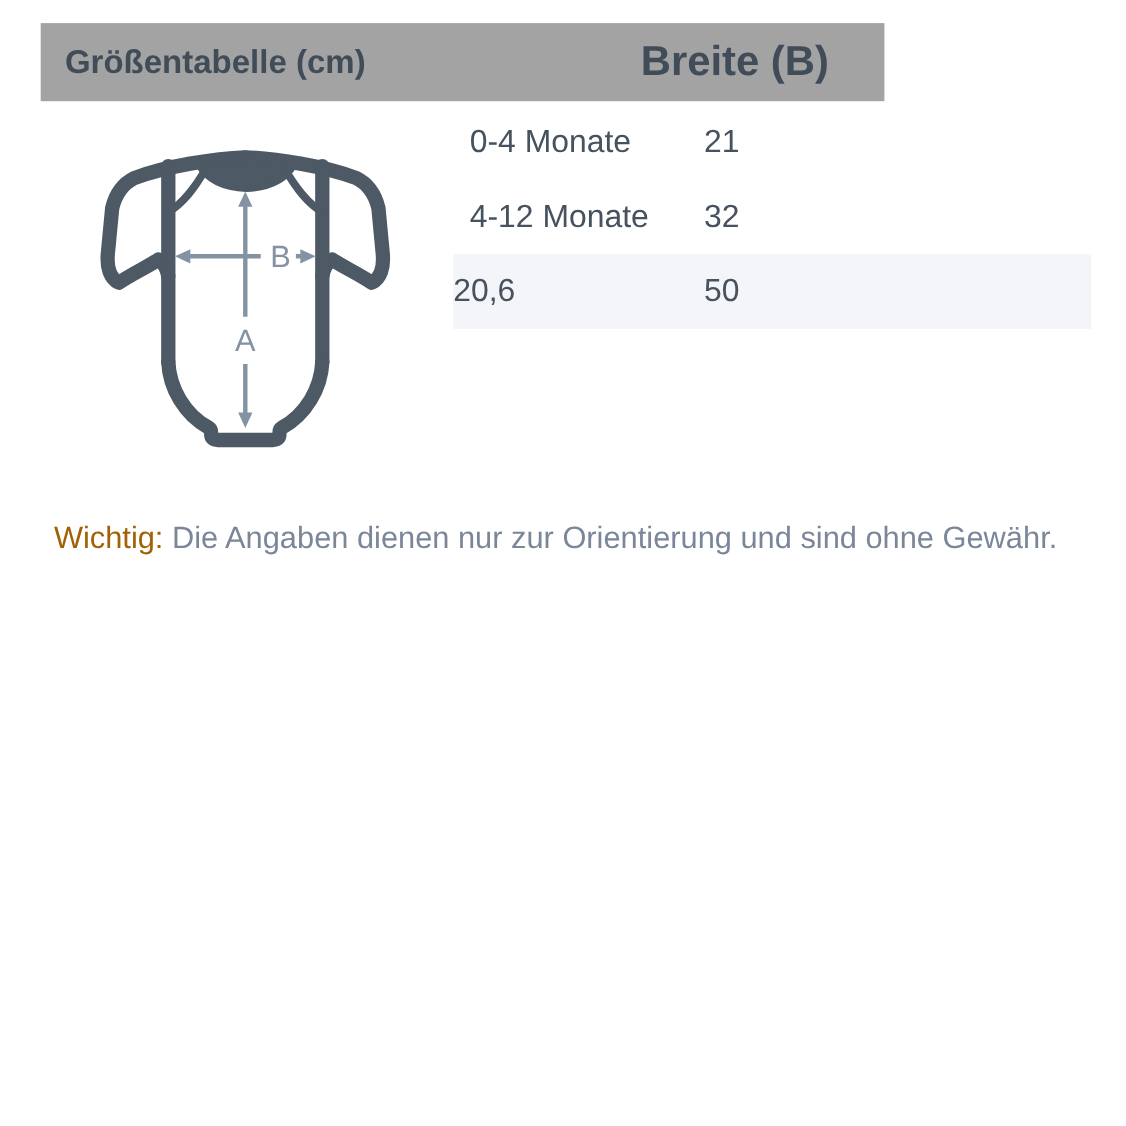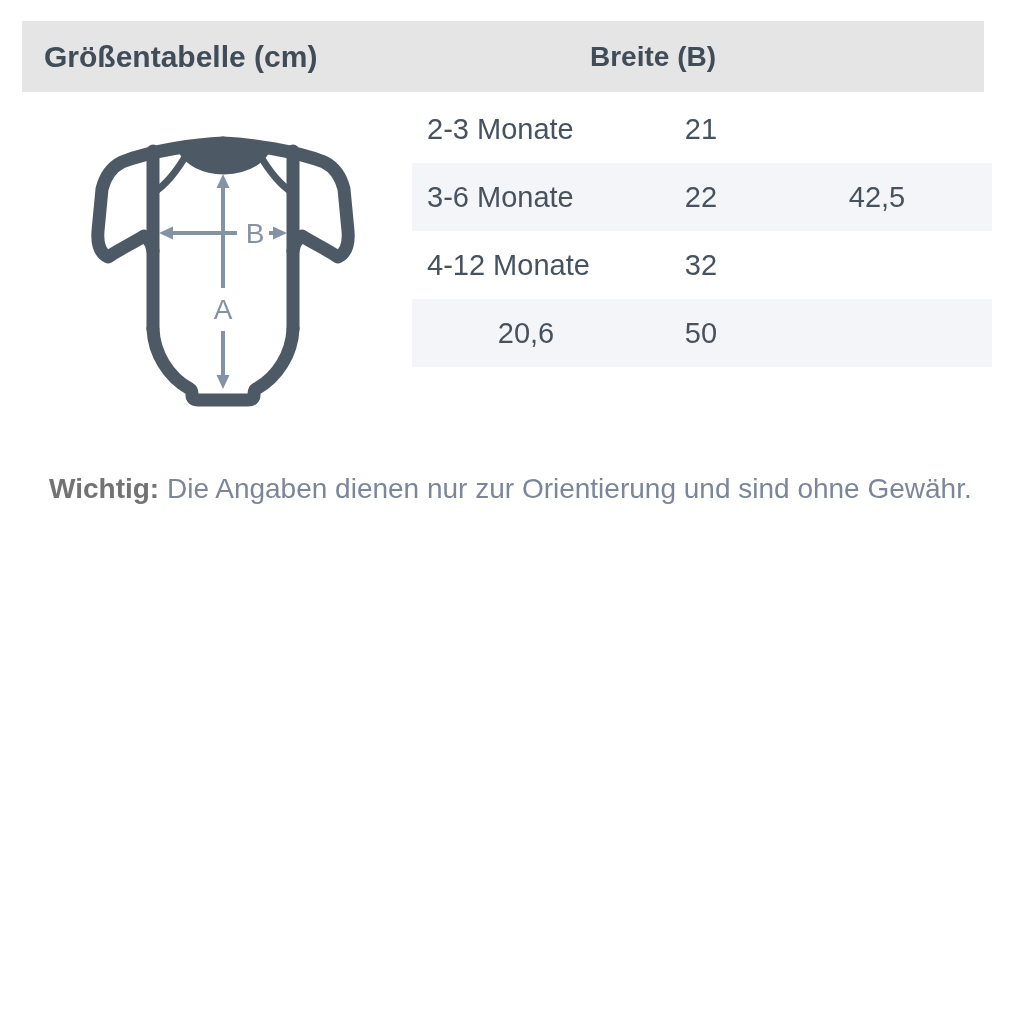--- a/index.html
+++ b/index.html
@@ -5,75 +5,70 @@
   html,body{margin:0;padding:0;}
   body{
     width:1024px;height:1024px;background:#ffffff;
     font-family:"Liberation Sans","DejaVu Sans",sans-serif;
     -webkit-font-smoothing:antialiased;
   }
   .canvas{position:relative;width:1024px;height:1024px;overflow:hidden;}
 
   
   .header{
-    position:absolute;left:22px;top:21px;width:962px;height:71px;
-    background:#e5e5e5;
+    position:absolute;left:37px;top:21px;width:767px;height:71px;
+    background:#a3a3a3;
   }
   .header .title{
     position:absolute;left:22px;top:0;height:71px;line-height:71px;
     font-size:30px;font-weight:bold;color:#414c59;white-space:nowrap;
   }
   .header .colhead{
     position:absolute;top:0;height:71px;line-height:71px;
-    font-size:28px;font-weight:bold;color:#414c59;white-space:nowrap;
+    font-size:38px;font-weight:bold;color:#414c59;white-space:nowrap;
     transform:translateX(-50%);
   }
   .colhead.breite{left:631px;}
   .colhead.hoehe{left:804px;}
 
   
   .size-table{position:absolute;left:412px;top:95px;width:580px;}
   .size-row{
     display:grid;grid-template-columns:228px 122px 230px;
     height:68px;align-items:center;
     font-size:29px;color:#47525f;
   }
   .size-row.striped{background:#f4f5f8;}
   .size-row .cell-label{padding-left:15px;white-space:nowrap;}
-  .size-row .cell-val{text-align:center;}
+  .size-row .cell-val{text-align:left;}
 
   
   .diagram{position:absolute;left:80px;top:125px;width:288px;height:288px;}
 
   
   .note{
     position:absolute;left:49px;top:441px;width:930px;
     font-size:28px;line-height:39px;color:#7b8799;
   }
-  .note .lead{font-weight:bold;color:#737373;}
+  .note .lead{font-weight:normal;color:#a16207;}
 </style>
 </head>
 <body>
 
 <div class="canvas">
 
   <div class="header">
     <div class="title">Größentabelle (cm)</div>
     <div class="colhead breite">Breite (B)</div>
   </div>
 
   <div class="size-table">
     <div class="size-row">
-      <span class="cell-label">2-3 Monate</span>
+      <span class="cell-label">0-4 Monate</span>
       <span class="cell-val">21</span>
-    </div>
-    <div class="size-row striped">
-      <span class="cell-label">3-6 Monate</span>
-      <span class="cell-val">22</span>
-      <span class="cell-val">42,5</span>
     </div>
     <div class="size-row">
       <span class="cell-label">4-12 Monate</span>
       <span class="cell-val">32</span>
     </div>
     <div class="size-row striped">
       <span class="cell-val">20,6</span>
       <span class="cell-val">50</span>
     </div>
   </div>

